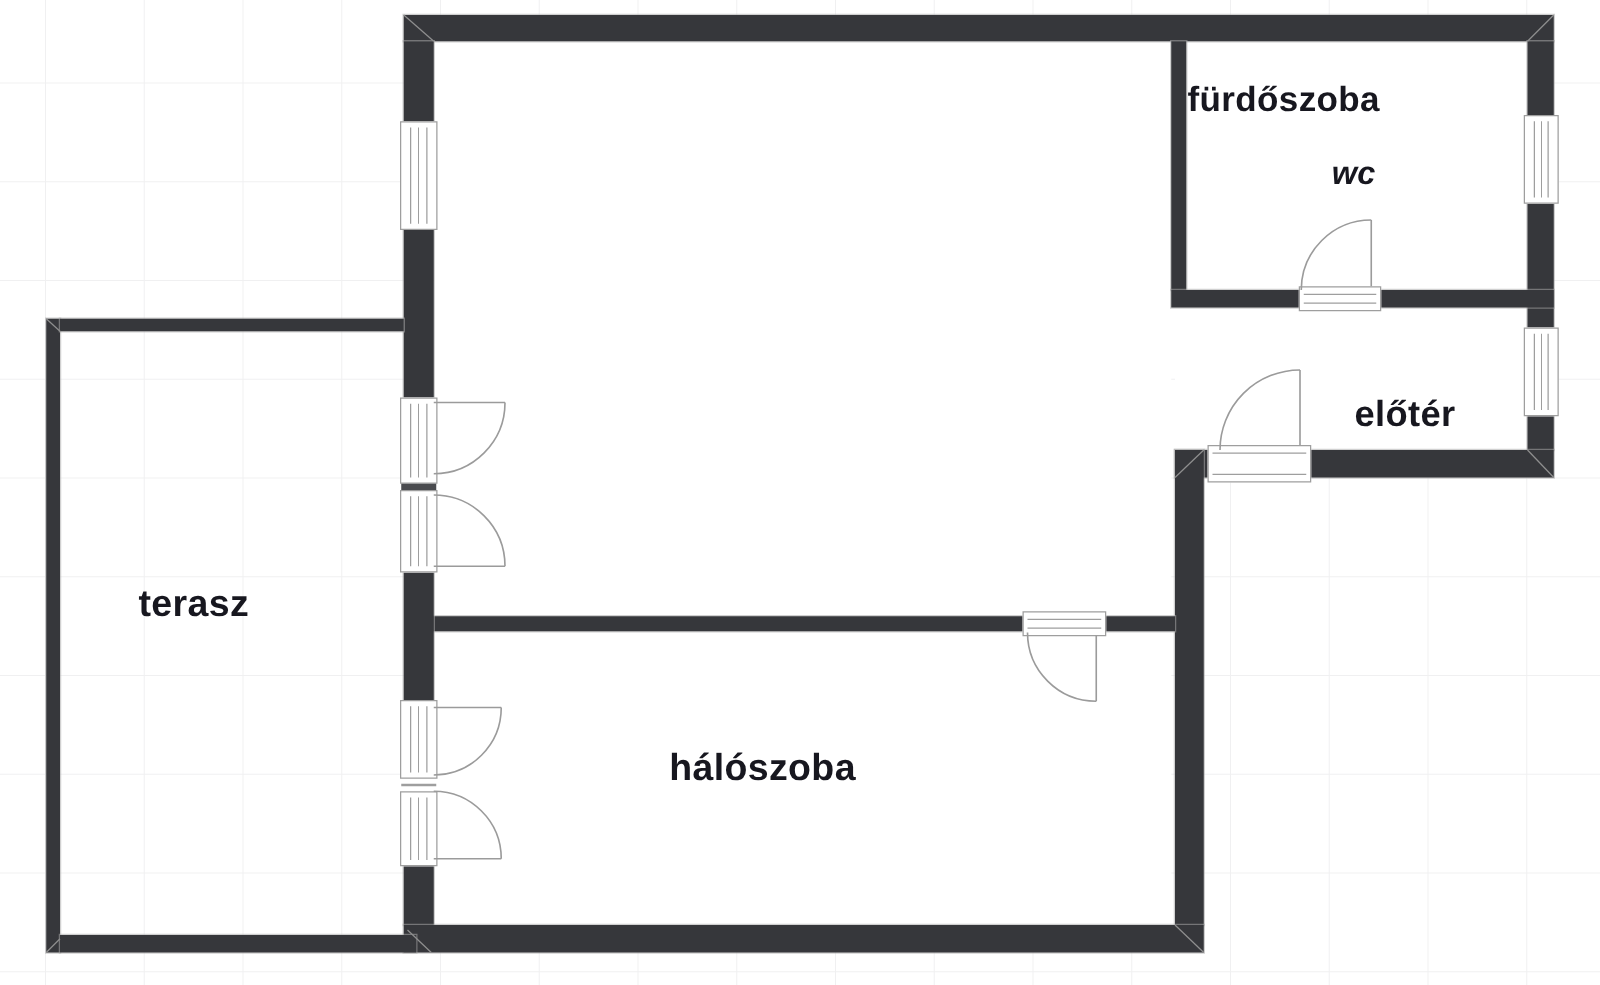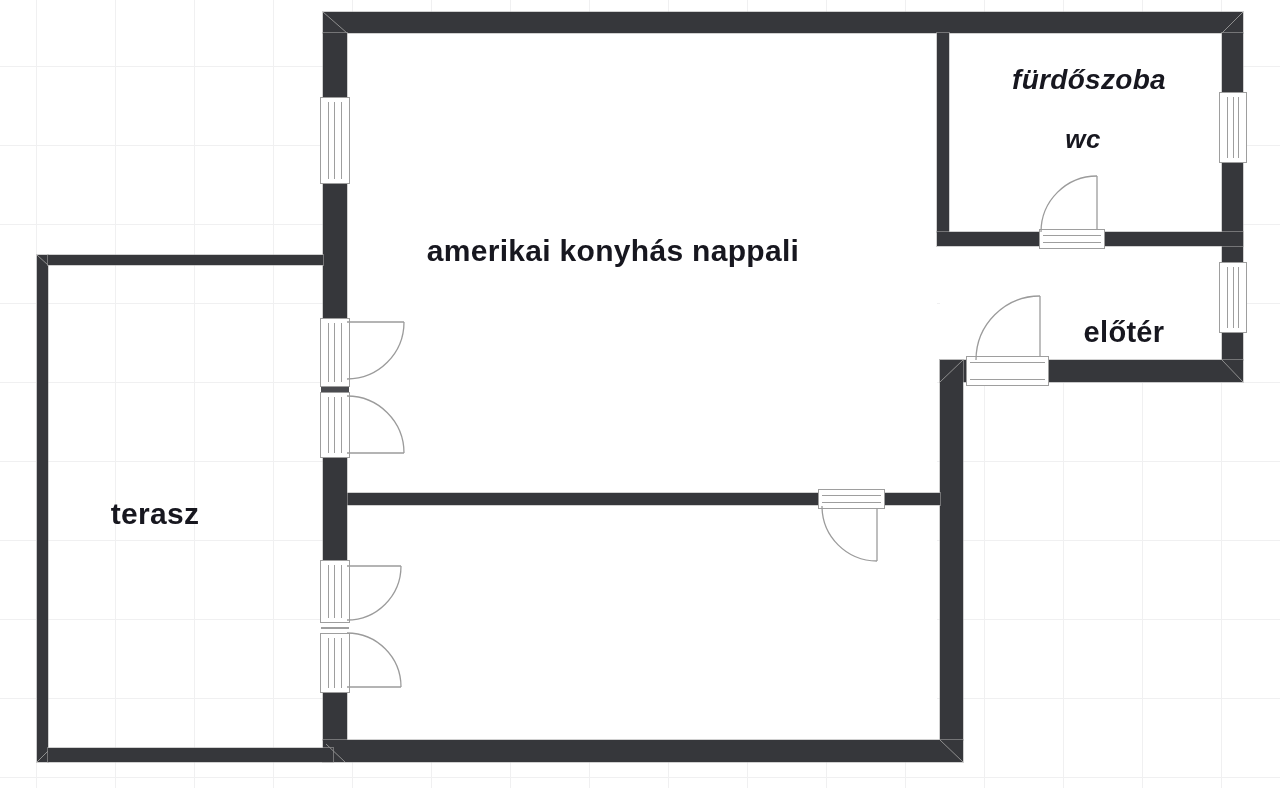--- a/index.html
+++ b/index.html
@@ -110,19 +110,19 @@
       <path d="M1243,12 L1222,33"></path>
       <path d="M1243,382 L1222,360"></path>
       <path d="M940,382 L963,360"></path>
       <path d="M37,255 L48,265"></path>
       <path d="M37,762 L48,751"></path>
       <path d="M940,740 L963,762"></path>
       <path d="M326,744 L345,762"></path>
     </g>
   </svg>
 
-  <div class="label fs30" style="left:613px;top:251px;">amerikai konyhás nappali</div>
-  <div class="label fs30" style="left:155px;top:514px;">terasz</div>
-  <div class="label fs28" style="left:1089px;top:80px;font-style:italic;">fürdőszoba</div>
+  <div class="label fs30" style="left:610px;top:615px;">hálószoba</div>
+  <div class="label fs30" style="left:155px;top:484px;">terasz</div>
+  <div class="label fs28" style="left:1027px;top:80px;">fürdőszoba</div>
   <div class="label fs26" style="left:1083px;top:139px;font-style:italic;">wc</div>
   <div class="label fs29" style="left:1124px;top:300px;">előtér</div>
 
 </div>
 
 </body></html>

